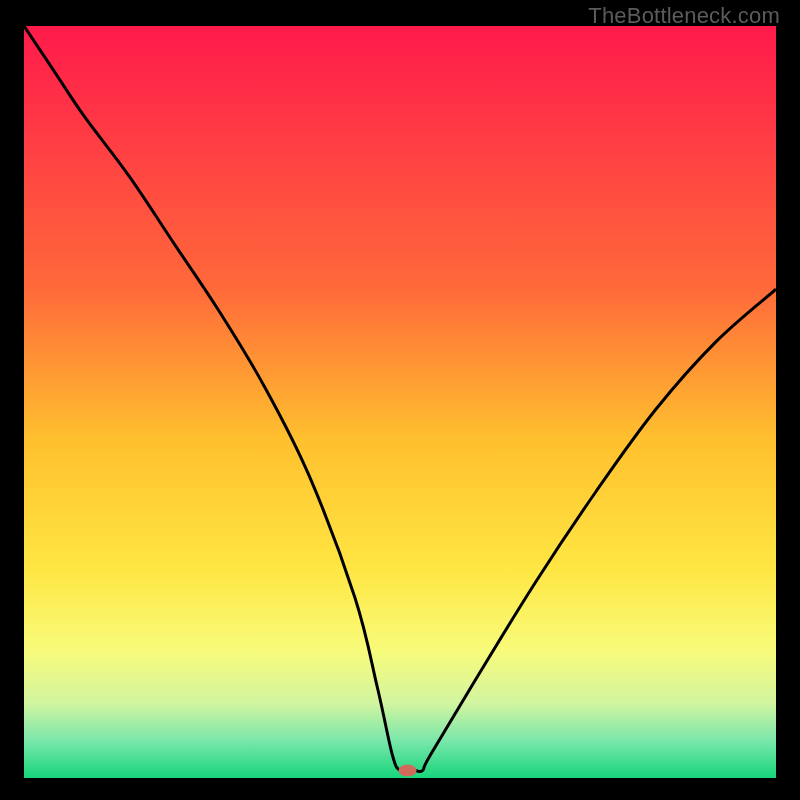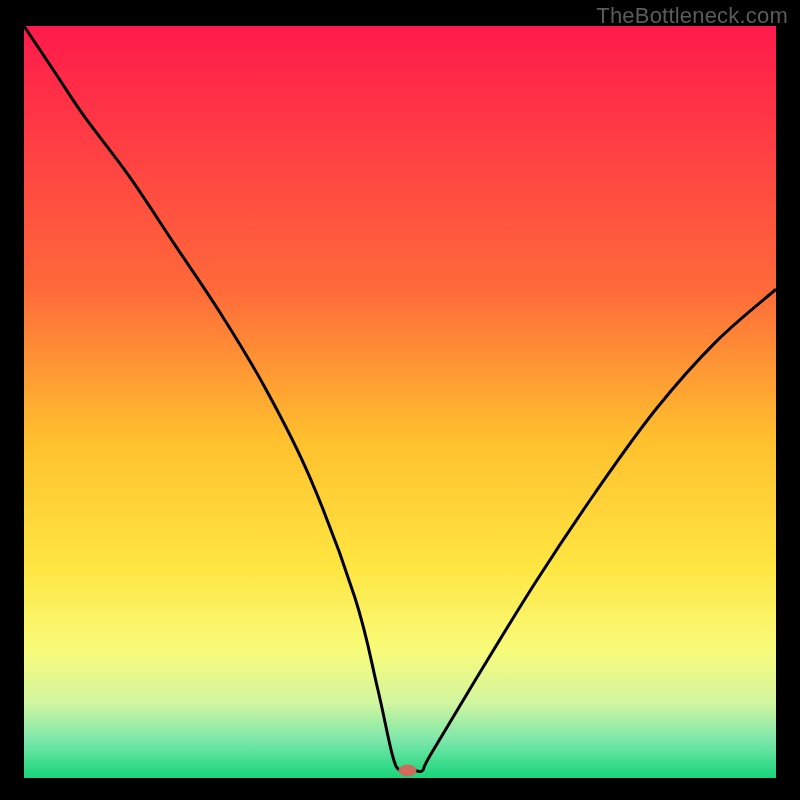--- a/index.html
+++ b/index.html
@@ -13,21 +13,21 @@
   }
   .frame {
     position: relative;
     width: 800px;
     height: 800px;
     background: #000;
   }
   .watermark {
     position: absolute;
     top: 3px;
-    right: 12px;
+    right: 20px;
     color: #5b5b5b;
     font-size: 22px;
     letter-spacing: 0.2px;
     font-weight: 500;
     z-index: 5;
     margin-left: 32px;
   }
   .plot-area {
     position: absolute;
     left: 24px;

